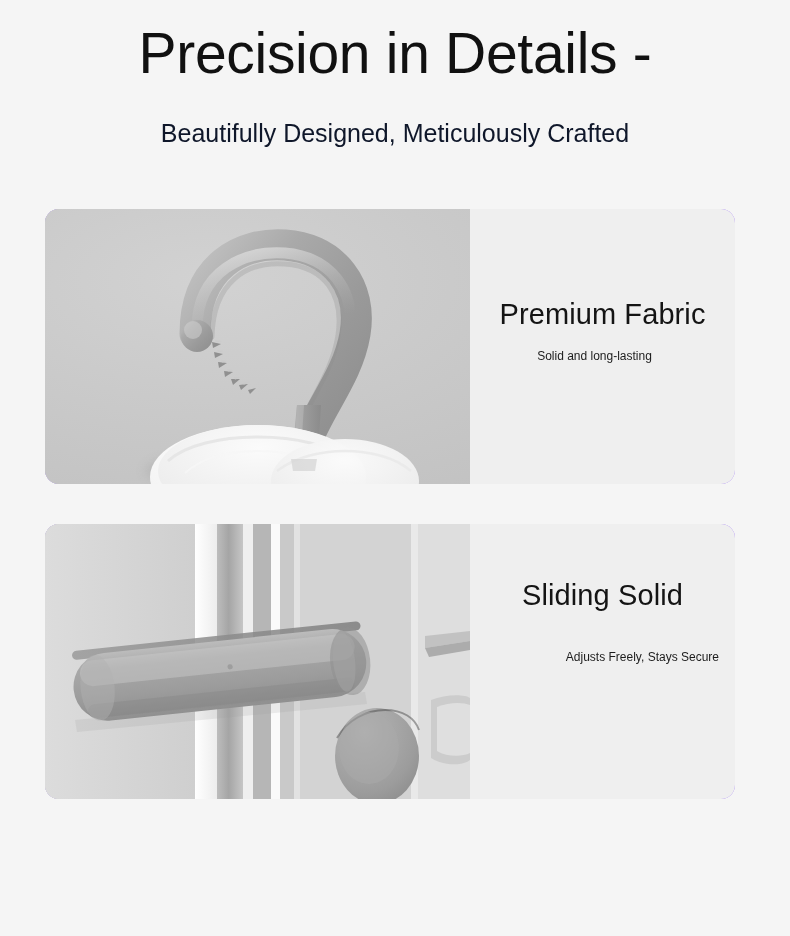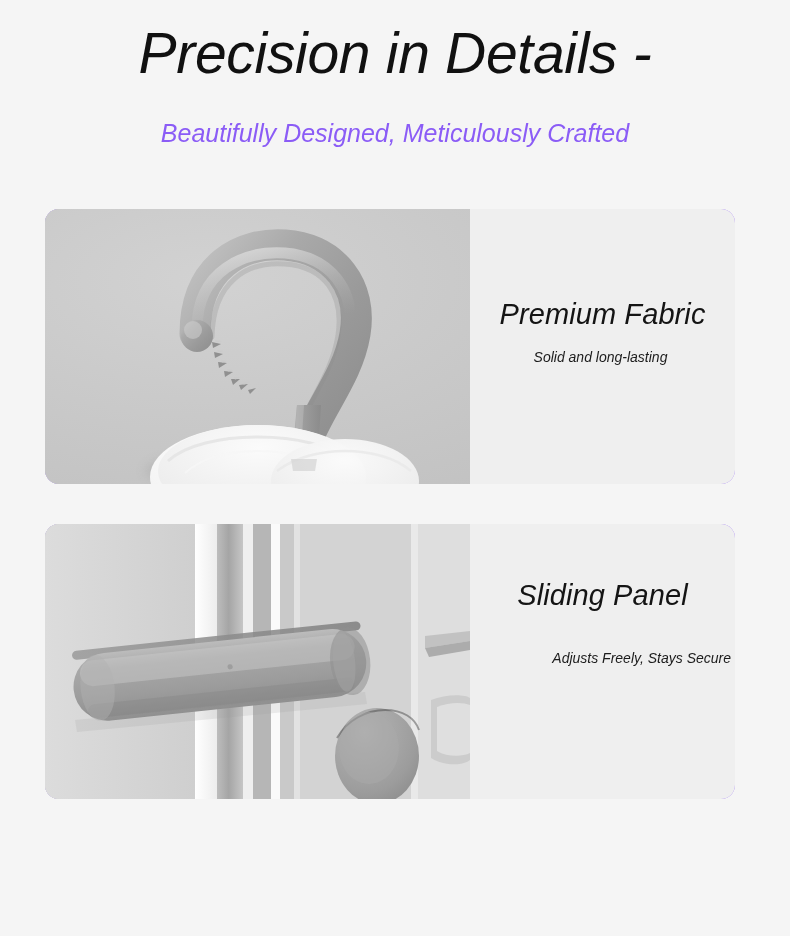--- a/index.html
+++ b/index.html
@@ -11,21 +11,20 @@
     background: #f5f5f5;
     font-family: "Liberation Sans", sans-serif;
     overflow: hidden;
   }
 
   .page {
     position: relative;
     width: 790px;
     height: 736px;
     background: #f5f5f5;
-    font-style: italic;
   }
 
   
   .header {
     padding-top: 10px;
     text-align: center;
   }
 
   .headline {
     font-size: 57px;
@@ -33,21 +32,21 @@
     font-weight: 400;
     color: #111111;
     letter-spacing: -0.3px;
     padding: 0 40px;
   }
 
   .subheadline {
     margin-top: 22px;
     font-size: 25px;
     font-weight: 400;
-    color: #8b5cf6;
+    color: #0f172a;
     letter-spacing: 0px;
   }
 
   
   .cards {
     margin-top: 61px;
     padding: 0 45px 0 45px;
   }
 
   .card {
@@ -81,22 +80,22 @@
     position: absolute;
     left: 0; right: 0;
     font-size: 29px;
     font-weight: 400;
     color: #141414;
     letter-spacing: 0.1px;
   }
 
   .card-sub {
     position: absolute;
-    left: 0; right: 4px;
-    font-size: 14px;
+    left: 0; right: 16px;
+    font-size: 12px;
     font-weight: 400;
     color: #1c1c1c;
   }
 
   .card--one .card-title { top: 89px; }
   .card--one .card-sub   { top: 140px; }
   .card--two .card-title { top: 55px; }
   .card--two .card-sub   { top: 126px; text-align: right; }
 
   
@@ -300,19 +299,19 @@
 
           <ellipse cx="332" cy="232" rx="42" ry="48" fill="url(#discL)"></ellipse>
           <path d="M292 214 C302 196, 322 186, 340 186 C358 186, 370 194, 374 206" fill="none" stroke="#3d3d3d" stroke-width="2" opacity="0.45"></path>
           <ellipse cx="324" cy="224" rx="30" ry="36" fill="#a9a9a9" opacity="0.55"></ellipse>
 
           <path d="M30 196 L320 168 L322 180 L32 208 Z" fill="#9a9a9a" opacity="0.18"></path>
         </svg>
       </div>
 
       <div class="card-body">
-        <div class="card-title">Sliding Panel</div>
+        <div class="card-title">Sliding Solid</div>
         <div class="card-sub">Adjusts Freely, Stays Secure</div>
       </div>
     </div>
 
   </div>
 </div>
 
 </body></html>

